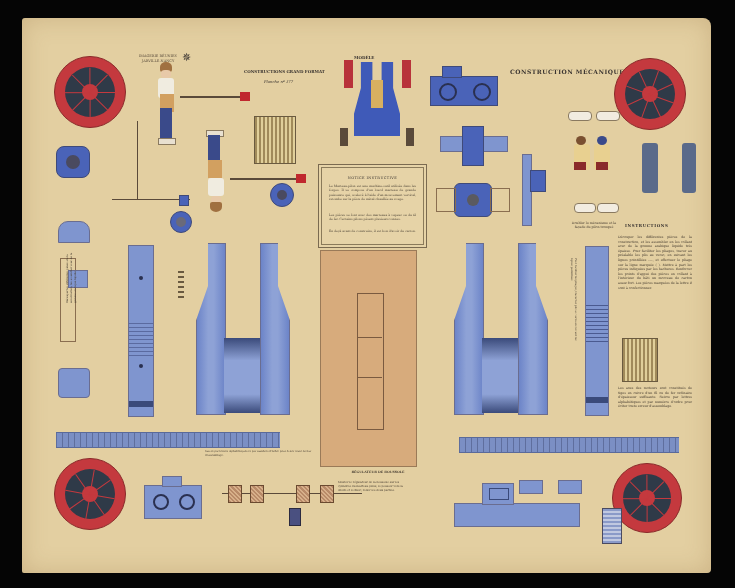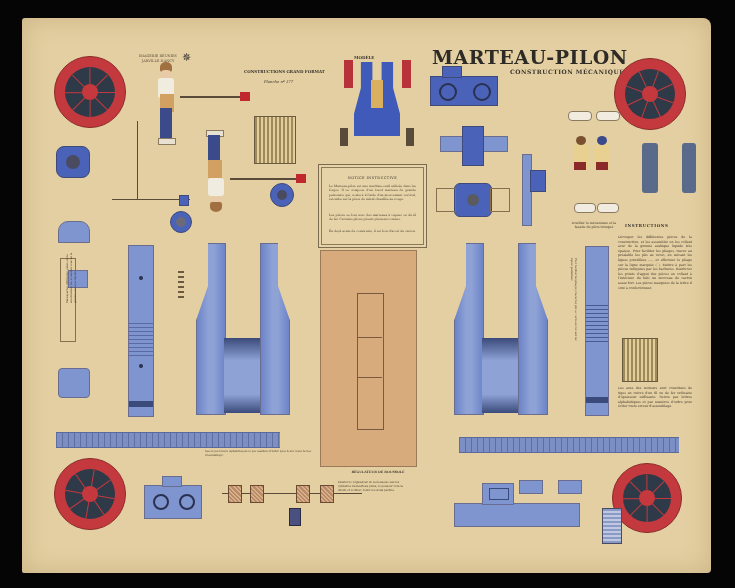--- a/index.html
+++ b/index.html
@@ -35,21 +35,20 @@
   .coil { background: repeating-linear-gradient(90deg, #a08a5a 0 2px, #e0cf9a 2px 4px); border: 1px solid #6a5a40; }
   .figure-skin { background: #e8c9a8; }
   .spool { background: repeating-linear-gradient(45deg, #b88a68 0 1.5px, #d7b08a 1.5px 3px); border: 1px solid #6a4a30; }
   .wire { background: #5a4a3a; }
 </style>
 </head>
 <body>
 
 <div class="sheet">
 
-  <div class="abs title">MARTEAU-PILON</div>
   <div class="abs subtitle">CONSTRUCTION MÉCANIQUE</div>
   <div class="abs publisher">IMAGERIE RÉUNIES JARVILLE-NANCY</div>
   <div class="abs star">✵</div>
   <div class="abs series">CONSTRUCTIONS GRAND FORMAT</div>
   <div class="abs planche">Planche nº 177</div>
   <div class="abs modele">MODÈLE</div>
 
   <div class="abs wheel" style="left:32px;top:38px;width:70px;height:70px;">
     <div class="hub" style="left:10px;top:10px;width:50px;height:50px;"></div>
     <div class="ctr" style="left:27px;top:27px;width:16px;height:16px;"></div>

